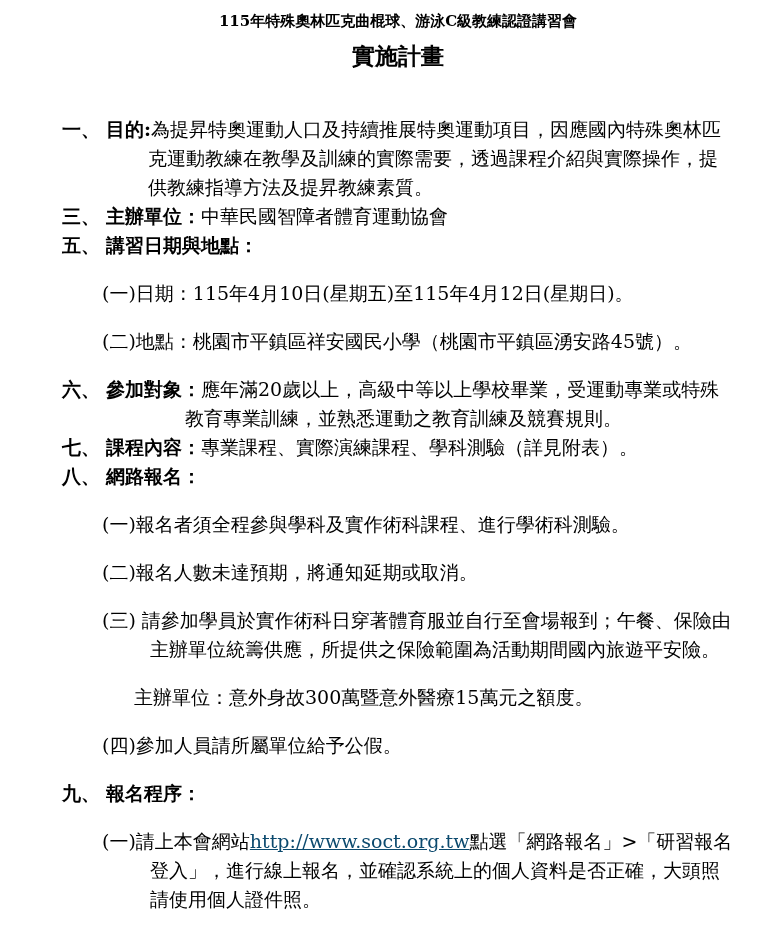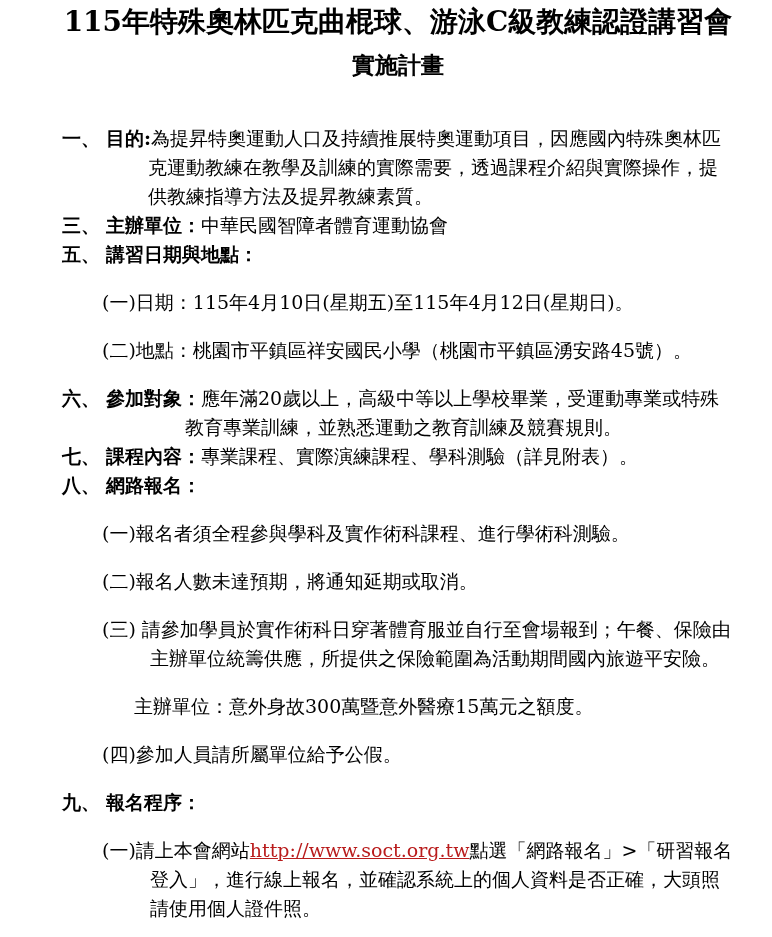--- a/index.html
+++ b/index.html
@@ -10,24 +10,24 @@
     background: #ffffff;
     color: #000000;
     font-family: "DejaVu Serif", "Liberation Serif", serif;
     font-size: 19px;
     line-height: 29px;
     padding: 6px 38px 12px 62px;
   }
   .title {
     text-align: center;
     font-weight: bold;
-    font-size: 28px;
+    font-size: 15px;
     line-height: 31px;
     text-indent: 0;
-    margin: 0 -20px 12px -20px; 
+    margin: 0 -20px 3px -20px; 
   }
   .subtitle {
     text-align: center;
     font-weight: bold;
     font-size: 23px;
     line-height: 31px;
     margin: 1px -20px 44px -20px;
   }
   .sec {
     padding-left: 86px;
@@ -43,21 +43,21 @@
   .sub {
     margin-left: 40px;
     padding-left: 48px;
     text-indent: -48px;
   }
   .subline {
     margin-left: 72px;
     text-indent: 0;
   }
   a.doclink {
-    color: #b91c1c;
+    color: #0c4a6e;
     text-decoration: underline;
   }
 </style>
 </head>
 <body>
 
 <div class="page">
 
   <div class="title">115年特殊奧林匹克曲棍球、游泳C級教練認證講習會</div>
   <div class="subtitle">實施計畫</div>

